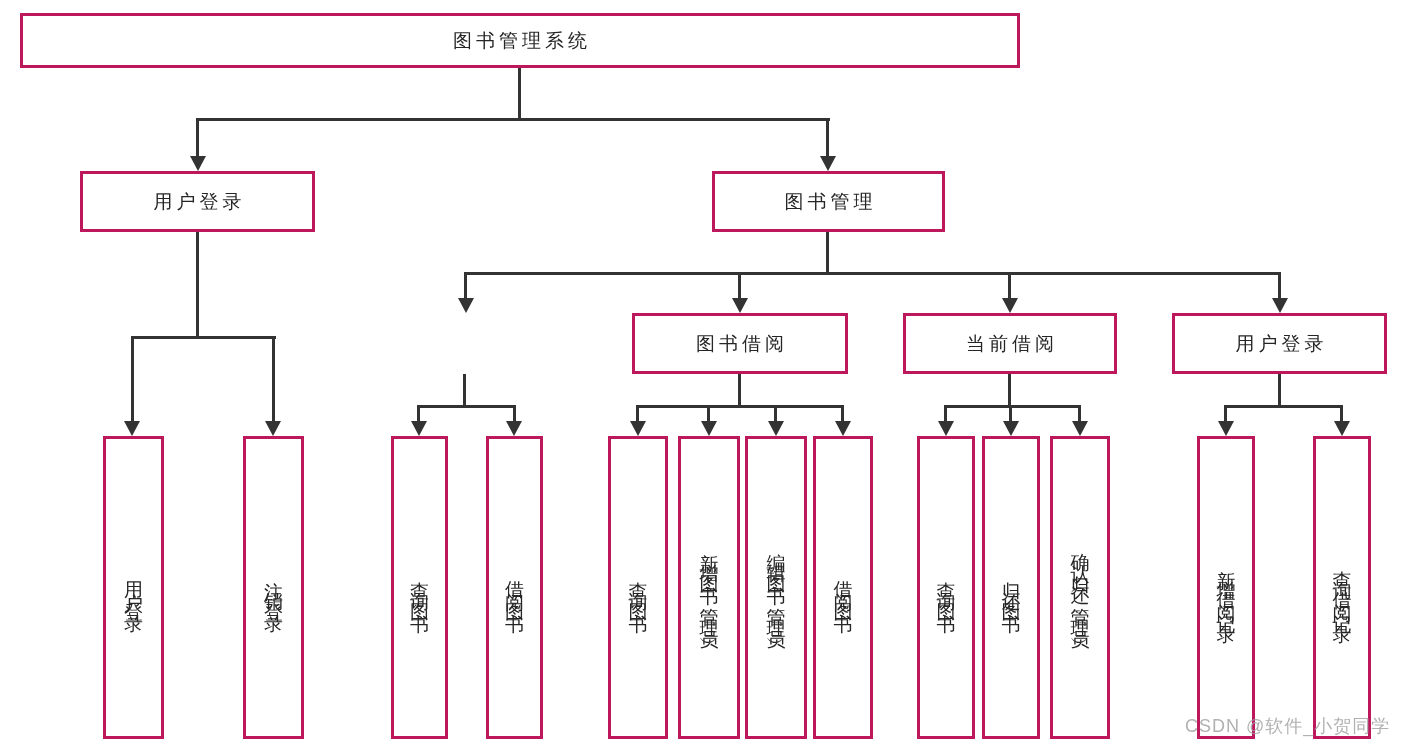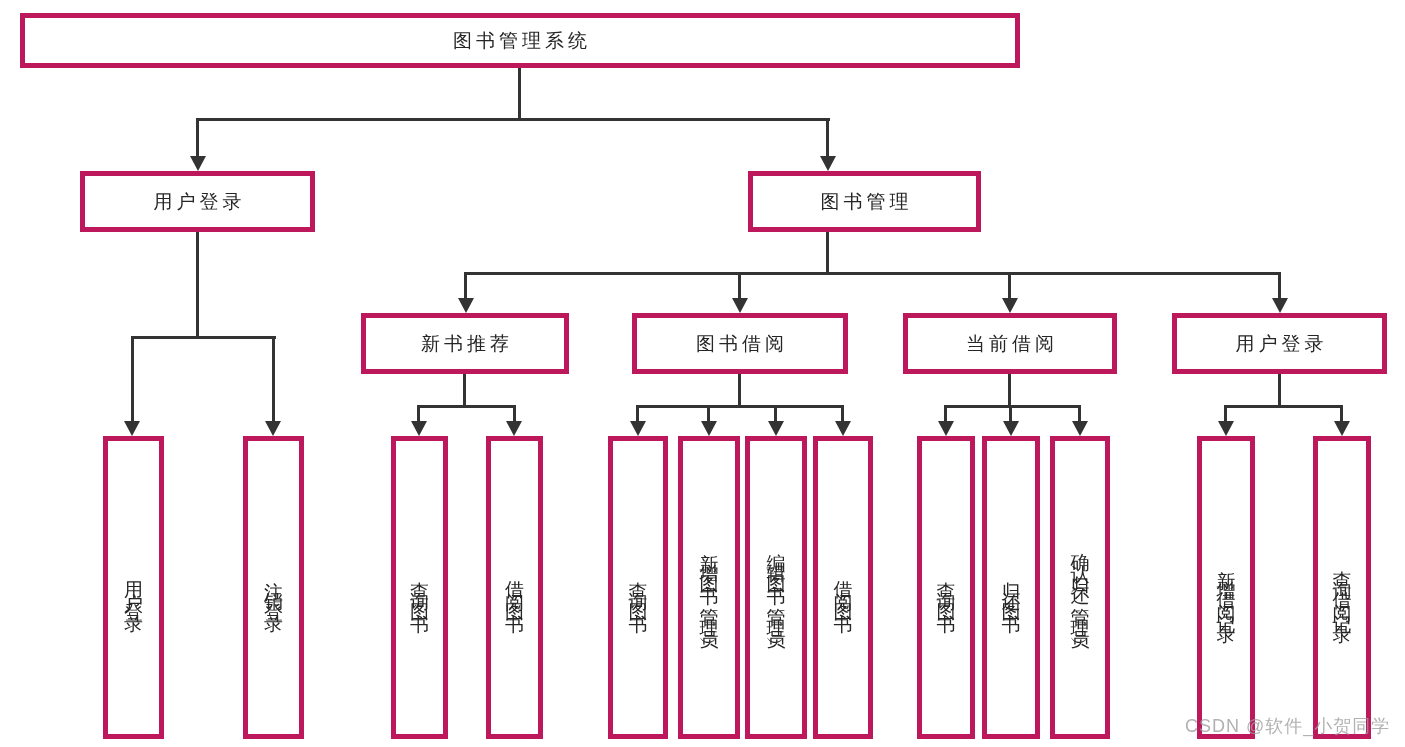--- a/index.html
+++ b/index.html
@@ -1,21 +1,21 @@
 <!DOCTYPE html>
 <html><head>
 <meta charset="utf-8">
 <style>
   html,body{margin:0;padding:0;background:#ffffff;}
   .stage{
     position:relative;width:1405px;height:747px;background:#ffffff;overflow:hidden;
     font-family:"Liberation Sans","DejaVu Sans",sans-serif;color:#262626;
   }
   .box{
-    position:absolute;box-sizing:border-box;border:5px solid #be185d;background:#ffffff;
+    position:absolute;box-sizing:border-box;border:3px solid #be185d;background:#ffffff;
     display:flex;align-items:center;justify-content:center;
     font-size:19px;color:#262626;font-family:Liberation Serif, serif;
   }
   .hbox{letter-spacing:4px;padding-left:4px;}
   .leaf .vtext{
     writing-mode:vertical-rl;text-orientation:mixed;
     letter-spacing:11px;line-height:1.15;font-size:19px;white-space:nowrap;
   }
   .vline,.hline{position:absolute;background:#333333;}
   .vline{width:3px;}
@@ -42,21 +42,21 @@
   <div class="vline" style="left:518px;top:68px;height:50px;"></div>
   <div class="hline" style="left:196px;top:118px;width:634px;"></div>
   <div class="vline" style="left:196px;top:118px;height:39px;"></div>
   <div class="arrow" style="left:190px;top:156px;"></div>
   <div class="vline" style="left:826px;top:118px;height:39px;"></div>
   <div class="arrow" style="left:820px;top:156px;"></div>
 
   <div class="box hbox" style="left:80px;top:171px;width:235px;height:61px;">
     <span>用户登录</span>
   </div>
-  <div class="box hbox" style="left:712px;top:171px;width:233px;height:61px;margin-left:36px;">
+  <div class="box hbox" style="left:712px;top:171px;width:233px;height:61px;">
     <span>图书管理</span>
   </div>
 
   <div class="vline" style="left:196px;top:232px;height:104px;"></div>
   <div class="hline" style="left:131px;top:336px;width:145px;"></div>
   <div class="vline" style="left:131px;top:336px;height:85px;"></div>
   <div class="arrow" style="left:124px;top:421px;"></div>
   <div class="vline" style="left:272px;top:336px;height:85px;"></div>
   <div class="arrow" style="left:265px;top:421px;"></div>
 
@@ -64,23 +64,20 @@
   <div class="hline" style="left:465px;top:272px;width:816px;"></div>
   <div class="vline" style="left:464px;top:272px;height:27px;"></div>
   <div class="arrow" style="left:458px;top:298px;"></div>
   <div class="vline" style="left:738px;top:272px;height:27px;"></div>
   <div class="arrow" style="left:732px;top:298px;"></div>
   <div class="vline" style="left:1008px;top:272px;height:27px;"></div>
   <div class="arrow" style="left:1002px;top:298px;"></div>
   <div class="vline" style="left:1278px;top:272px;height:27px;"></div>
   <div class="arrow" style="left:1272px;top:298px;"></div>
 
-  <div class="box hbox" style="left:361px;top:313px;width:208px;height:61px;">
-    <span>新书推荐</span>
-  </div>
   <div class="box hbox" style="left:632px;top:313px;width:216px;height:61px;">
     <span>图书借阅</span>
   </div>
   <div class="box hbox" style="left:903px;top:313px;width:214px;height:61px;">
     <span>当前借阅</span>
   </div>
   <div class="box hbox" style="left:1172px;top:313px;width:215px;height:61px;">
     <span>用户登录</span>
   </div>
 

